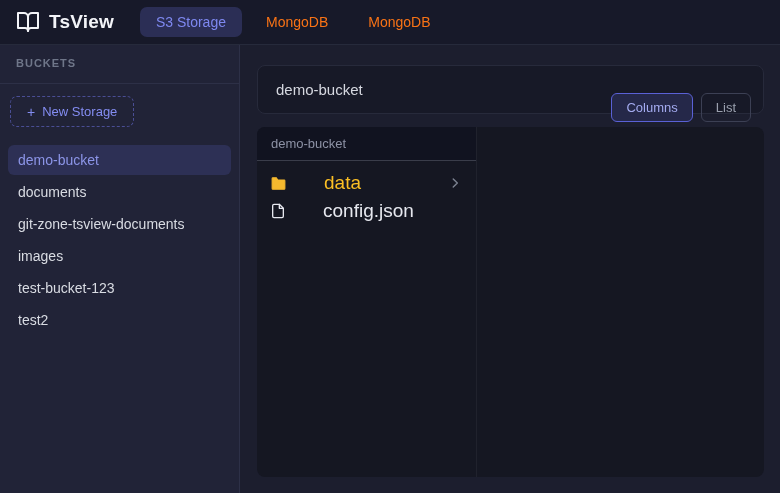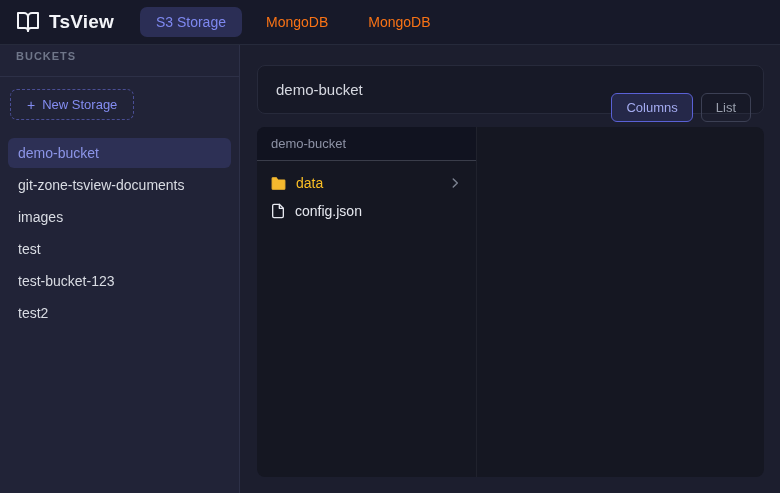--- a/index.html
+++ b/index.html
@@ -41,21 +41,21 @@
   
   .sidebar {
     width: 240px;
     min-width: 240px;
     background: #212337;
     border-right: 1px solid #2d3047;
     display: flex;
     flex-direction: column;
   }
   .sidebar-header {
-    padding: 1px 16px 12px 16px;
+    padding: 8px 16px 12px 16px;
     border-bottom: 1px solid #2d3047;
   }
   .sidebar-header-label {
     font-size: 11px;
     font-weight: bold;
     letter-spacing: 1px;
     color: #6f7689;
   }
   .sidebar-actions { padding: 12px 10px 10px 10px; }
   .new-bucket-btn {
@@ -141,21 +141,21 @@
   }
   .column-body { padding: 8px 0; }
   .entry {
     display: flex;
     align-items: center;
     gap: 9px;
     padding: 5px 14px 5px 13px;
     height: 28px;
     cursor: pointer;
   }
-  .entry-label { font-size: 14px; }
+  .entry-label { font-size: 19px; margin-left: 28px; }
   .entry.folder .entry-label { color: #fbbf24; }
   .entry.file .entry-label { color: #e6e8ef; }
   .entry-icon { display: flex; align-items: center; }
   .entry-spacer { flex: 1; }
   .chevron { display: flex; align-items: center; }
 </style>
 </head>
 <body>
 
 <header class="topbar">
@@ -182,23 +182,23 @@
       <span class="sidebar-header-label">BUCKETS</span>
     </div>
     <div class="sidebar-actions">
       <button class="new-bucket-btn">
         <span class="plus-glyph">+</span>
         <span>New Storage</span>
       </button>
     </div>
     <div class="bucket-list">
       <div class="bucket-item selected">demo-bucket</div>
+      <div class="bucket-item">documents</div>
       <div class="bucket-item">git-zone-tsview-documents</div>
       <div class="bucket-item">images</div>
-      <div class="bucket-item">test</div>
       <div class="bucket-item">test-bucket-123</div>
       <div class="bucket-item">test2</div>
     </div>
   </aside>
 
   <main class="main">
 
     <div class="toolbar-card">
       <span class="toolbar-title">demo-bucket</span>
       <div class="view-toggle">

